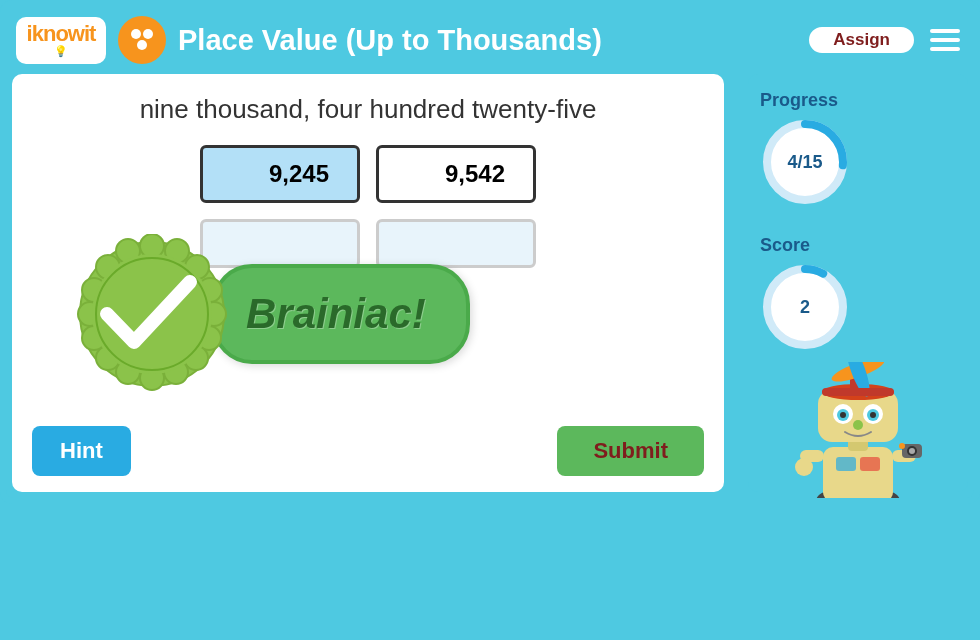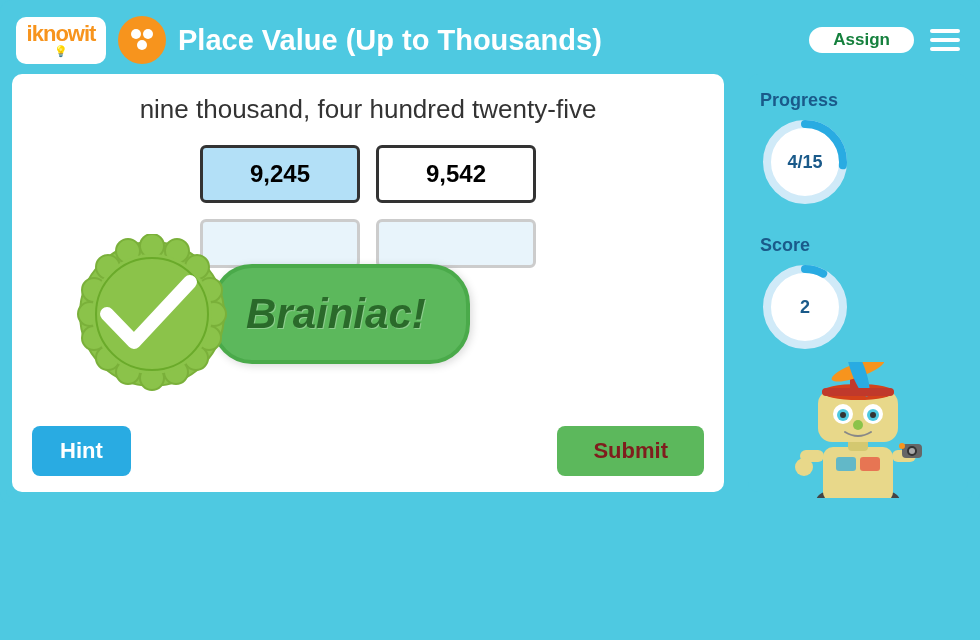--- a/index.html
+++ b/index.html
@@ -76,21 +76,21 @@
 
     .header-title {
       color: white;
       font-size: 29px;
       font-weight: 600;
       flex: 1;
     }
 
     .assign-btn {
       background: white;
-      color: #15803d;
+      color: #7f1d1d;
       border: 2px solid white;
       border-radius: 20px;
       padding: 1px 22px;
       font-size: 17px;
       font-weight: 700;
       cursor: pointer;
     }
 
     .hamburger-btn {
       background: transparent;
@@ -148,21 +148,21 @@
 
     .choice-box {
       border: 3px solid #333;
       border-radius: 6px;
       padding: 12px 28px;
       font-size: 24px;
       font-weight: 700;
       cursor: pointer;
       background: white;
       min-width: 160px;
-      text-align: center;
+      text-align: right;
     }
     .choice-box.correct {
       background: #b3e0f7;
       border-color: #333;
     }
 
     .input-row {
       display: flex;
       gap: 16px;
       justify-content: center;

